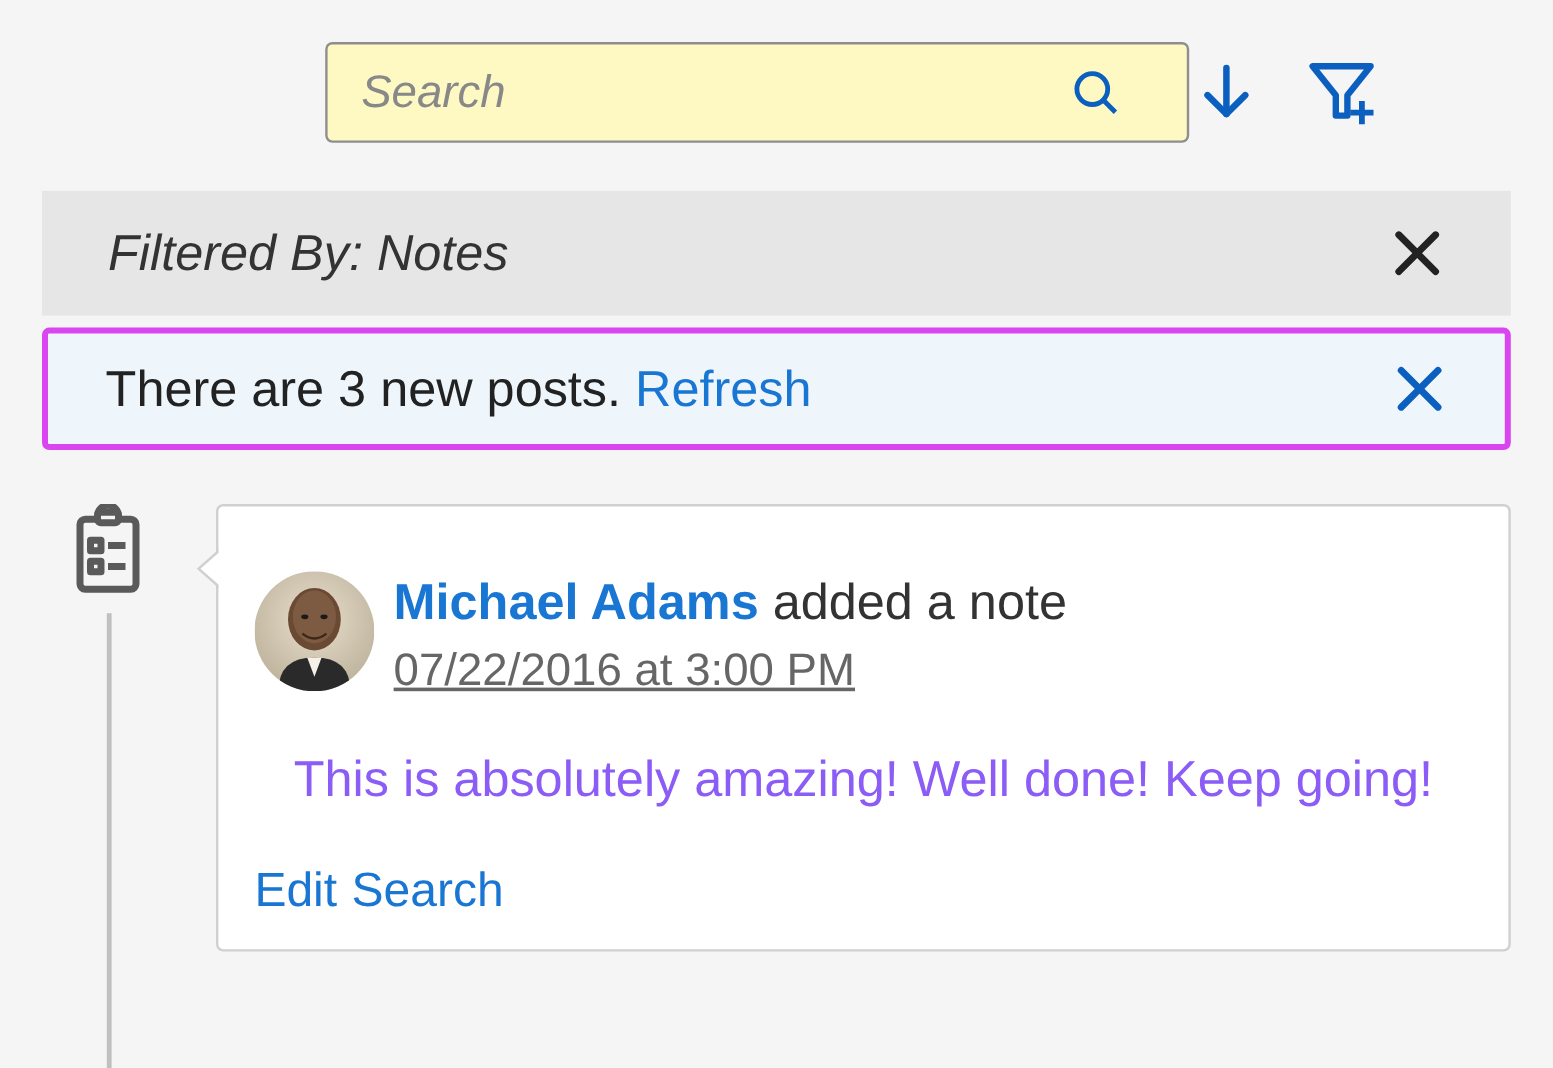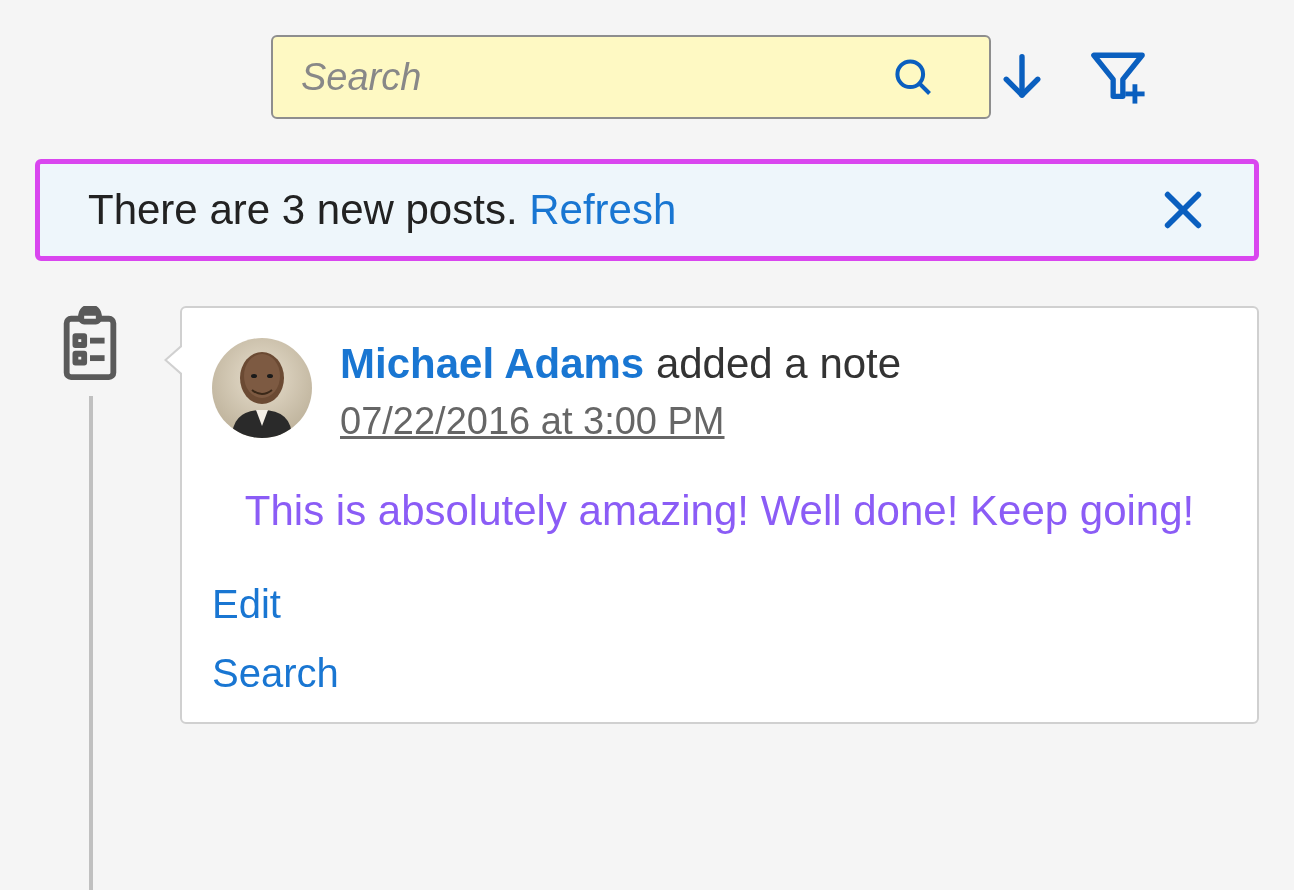--- a/index.html
+++ b/index.html
@@ -144,23 +144,24 @@
     left: -15px;
     top: 38px;
     width: 0;
     height: 0;
     border-top: 14px solid transparent;
     border-bottom: 14px solid transparent;
     border-right: 16px solid #fff;
   }
   .card-header {
     display: flex;
-    gap: 28px;
+    gap: 16px;
     align-items: flex-start;
     margin-bottom: 40px;
+    margin-top: 24px;
   }
   .avatar {
     width: 100px;
     height: 100px;
     border-radius: 50%;
     flex: 0 0 100px;
     overflow: hidden;
   }
   .avatar svg { width: 100%; height: 100%; display: block; }
   .card-title-line {
@@ -180,22 +181,21 @@
   }
   .card-body {
     font-size: 42px;
     color: #8b5cf6;
     line-height: 1.35;
     margin-bottom: 42px;
     text-align: center;
   }
   .card-actions {
     display: flex;
-    gap: 24px;
-    flex-direction: column;
+    gap: 12px;
   }
   .action-link {
     font-size: 40px;
     color: #1976d2;
     cursor: pointer;
   }
 </style>
 </head>
 <body>
 
@@ -219,20 +219,29 @@
     </span>
     <span class="icon-btn">
       <svg width="58" height="58" viewBox="0 0 24 24" fill="none" stroke="currentColor" stroke-width="2.2" stroke-linejoin="round">
         <polygon points="2 3 22 3 14 13 14 20 10 20 10 13 2 3"></polygon>
         <line x1="19" y1="15" x2="19" y2="23" stroke-width="2"></line>
         <line x1="15" y1="19" x2="23" y2="19" stroke-width="2"></line>
       </svg>
     </span>
   </div>
 
+  <div class="filter-bar">
+    <span class="filter-label">Filtered By: Notes</span>
+    <span class="close-dark">
+      <svg width="46" height="46" viewBox="0 0 24 24" fill="none" stroke="currentColor" stroke-width="3" stroke-linecap="round">
+        <line x1="4" y1="4" x2="20" y2="20"></line>
+        <line x1="20" y1="4" x2="4" y2="20"></line>
+      </svg>
+    </span>
+  </div>
 
   <div class="notice-bar">
     <span class="notice-text">
       <span>There are 3 new posts. </span><span class="link">Refresh</span>
     </span>
     <span class="close-blue">
       <svg width="46" height="46" viewBox="0 0 24 24" fill="none" stroke="currentColor" stroke-width="3" stroke-linecap="round">
         <line x1="4" y1="4" x2="20" y2="20"></line>
         <line x1="20" y1="4" x2="4" y2="20"></line>
       </svg>

